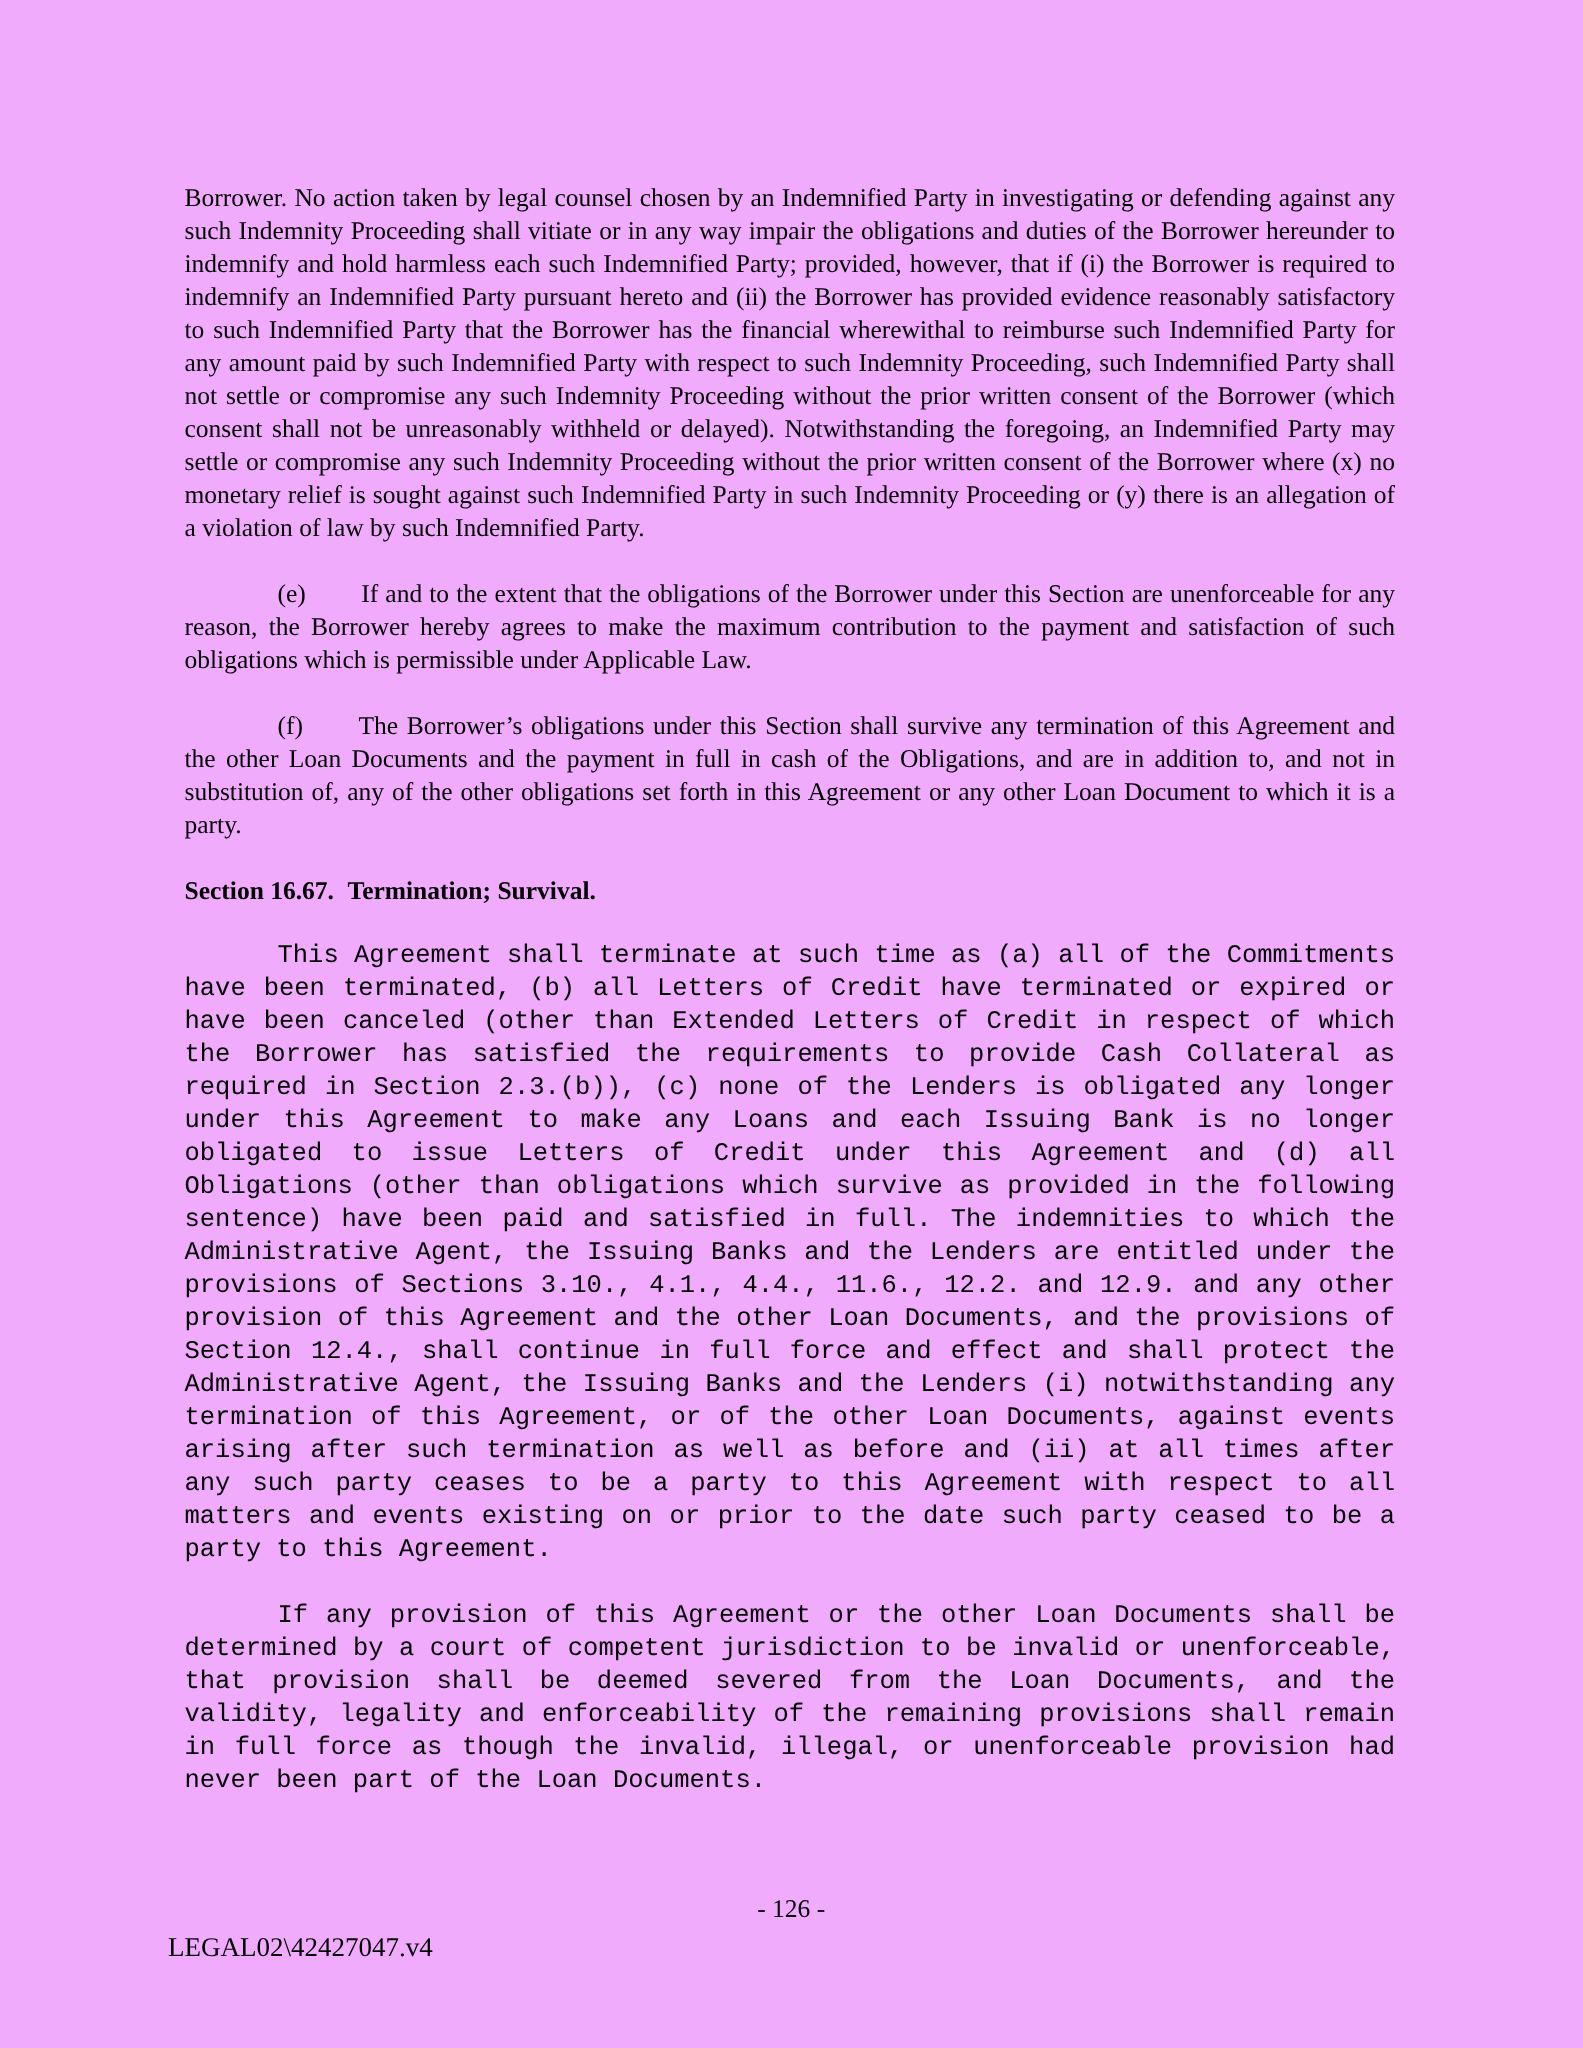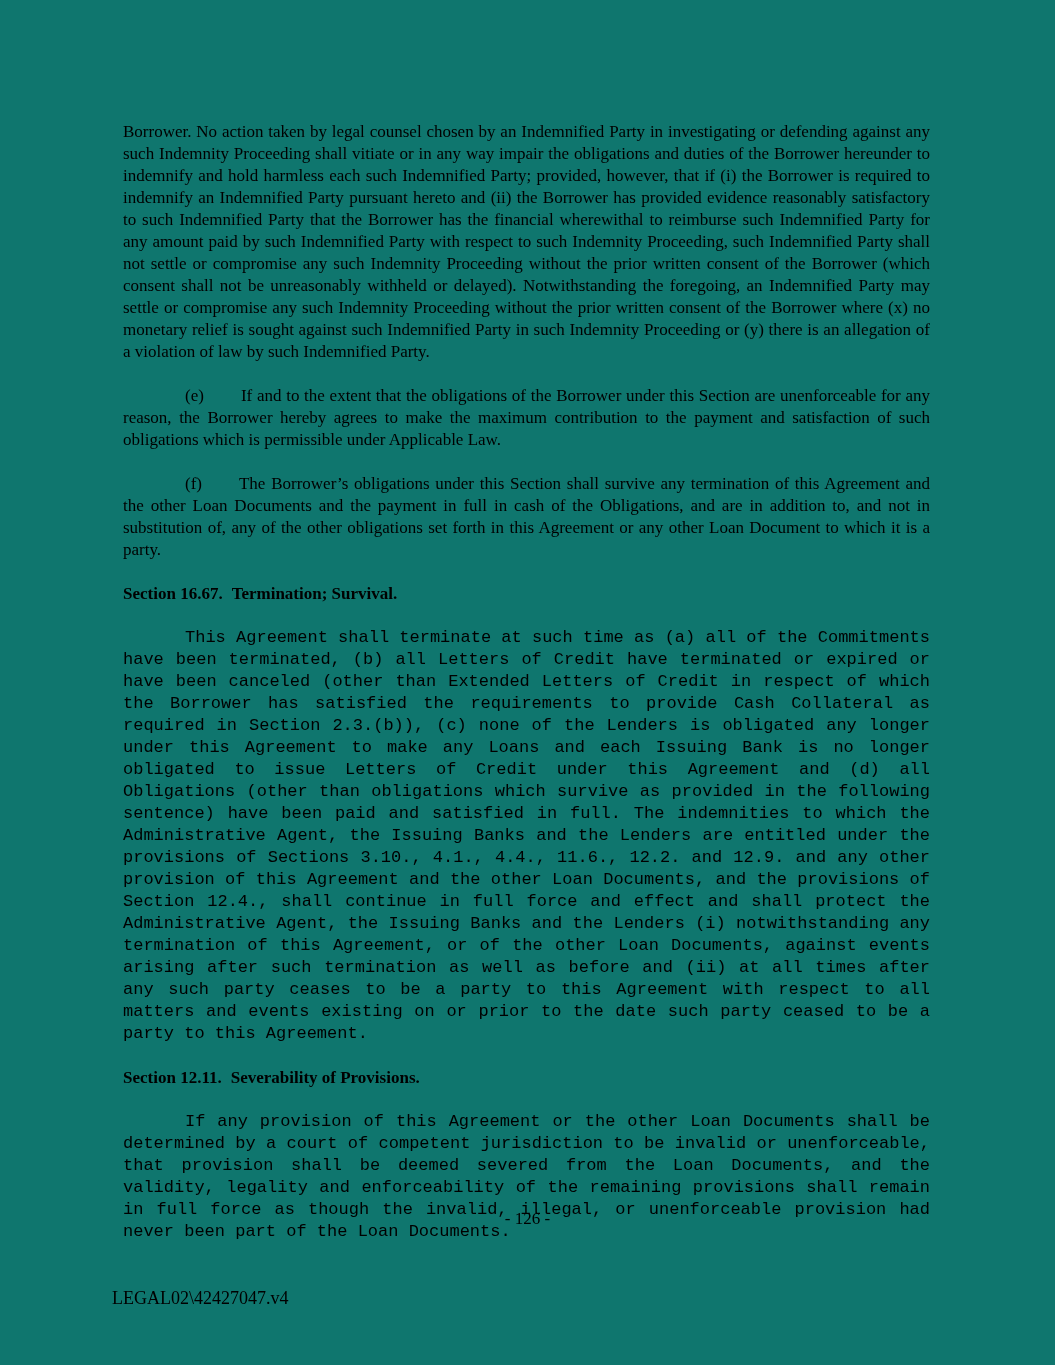--- a/index.html
+++ b/index.html
@@ -2,21 +2,21 @@
 <html><head>
 <meta charset="utf-8">
 <style>
   * { margin: 0; padding: 0; box-sizing: border-box; }
   html, body { background: #ffffff; }
   .page {
     position: relative;
     width: 1055px;
     height: 1365px;
     margin: 0 auto;
-    background: #0f766e;
+    background: #f0abfc;
     color: #000000;
     font-family: "Liberation Serif", serif;
     font-size: 17px;
     line-height: 22px;
     overflow: hidden;
   }
   .content {
     position: absolute;
     top: 121px;
     left: 123px;
@@ -29,21 +29,21 @@
   .tab { display: inline-block; width: 37px; }
   .heading {
     font-weight: bold;
     font-size: 17px;
     margin-bottom: 22px;
     text-align: left;
   }
   .heading-gap { display: inline-block; width: 9px; }
   .footer-page {
     position: absolute;
-    top: 1208px;
+    top: 1262px;
     left: 0;
     width: 100%;
     text-align: center;
     font-size: 17px;
   }
   .footer-docid {
     position: absolute;
     top: 1287px;
     left: 112px;
     font-size: 18px;
@@ -59,21 +59,20 @@
 
     <p class="para lettered"><span class="letter-label">(e)</span><span class="tab"></span><span>If and to the extent that the obligations of the Borrower under this Section are unenforceable for any reason, the Borrower hereby agrees to make the maximum contribution to the payment and satisfaction of such obligations which is permissible under Applicable Law.</span></p>
 
     <p class="para lettered"><span class="letter-label">(f)</span><span class="tab"></span><span>The Borrower’s obligations under this Section shall survive any termination of this Agreement and the other Loan Documents and the payment in full in cash of the Obligations, and are in addition to, and not in substitution of, any of the other obligations set forth in this Agreement or any other Loan Document to which it is a party.</span></p>
 
 
     <div class="heading"><span>Section 16.67.</span><span class="heading-gap"></span><span>Termination; Survival.</span></div>
 
     <p class="para indent">This Agreement shall terminate at such time as (a) all of the Commitments have been terminated, (b) all Letters of Credit have terminated or expired or have been canceled (other than Extended Letters of Credit in respect of which the Borrower has satisfied the requirements to provide Cash Collateral as required in Section 2.3.(b)), (c) none of the Lenders is obligated any longer under this Agreement to make any Loans and each Issuing Bank is no longer obligated to issue Letters of Credit under this Agreement and (d) all Obligations (other than obligations which survive as provided in the following sentence) have been paid and satisfied in full. The indemnities to which the Administrative Agent, the Issuing Banks and the Lenders are entitled under the provisions of Sections 3.10., 4.1., 4.4., 11.6., 12.2. and 12.9. and any other provision of this Agreement and the other Loan Documents, and the provisions of Section 12.4., shall continue in full force and effect and shall protect the Administrative Agent, the Issuing Banks and the Lenders (i) notwithstanding any termination of this Agreement, or of the other Loan Documents, against events arising after such termination as well as before and (ii) at all times after any such party ceases to be a party to this Agreement with respect to all matters and events existing on or prior to the date such party ceased to be a party to this Agreement.</p>
 
-    <div class="heading"><span>Section 12.11.</span><span class="heading-gap"></span><span>Severability of Provisions.</span></div>
 
     <p class="para indent">If any provision of this Agreement or the other Loan Documents shall be determined by a court of competent jurisdiction to be invalid or unenforceable, that provision shall be deemed severed from the Loan Documents, and the validity, legality and enforceability of the remaining provisions shall remain in full force as though the invalid, illegal, or unenforceable provision had never been part of the Loan Documents.</p>
 
   </div>
 
   <div class="footer-page">- 126 -</div>
   <div class="footer-docid">LEGAL02\42427047.v4</div>
 </div>
 
 </body></html>

